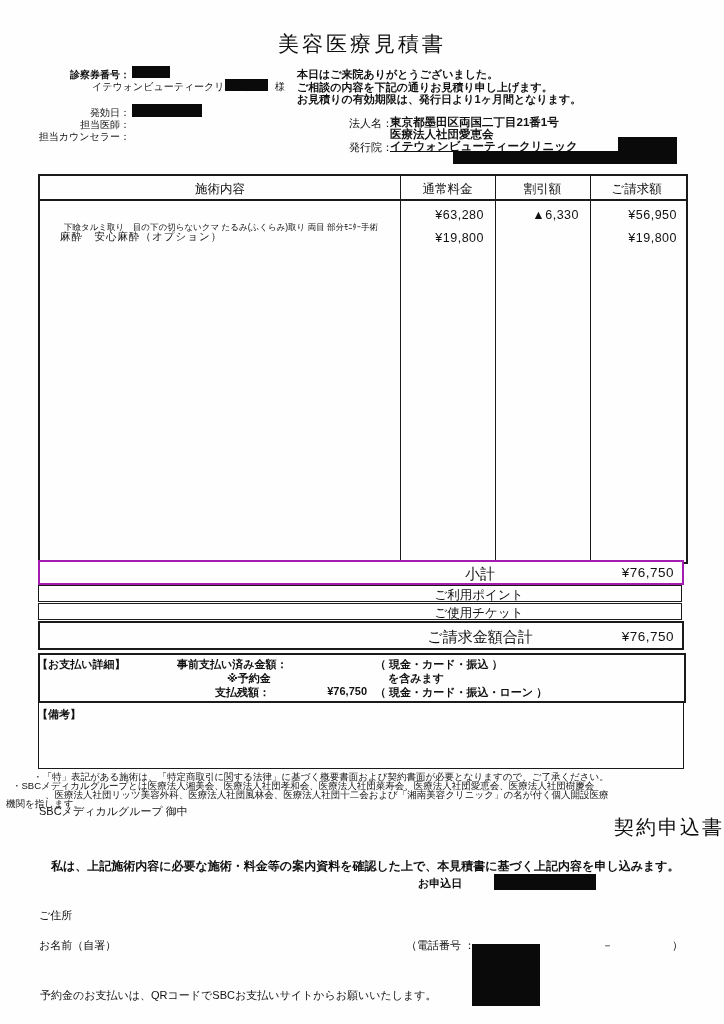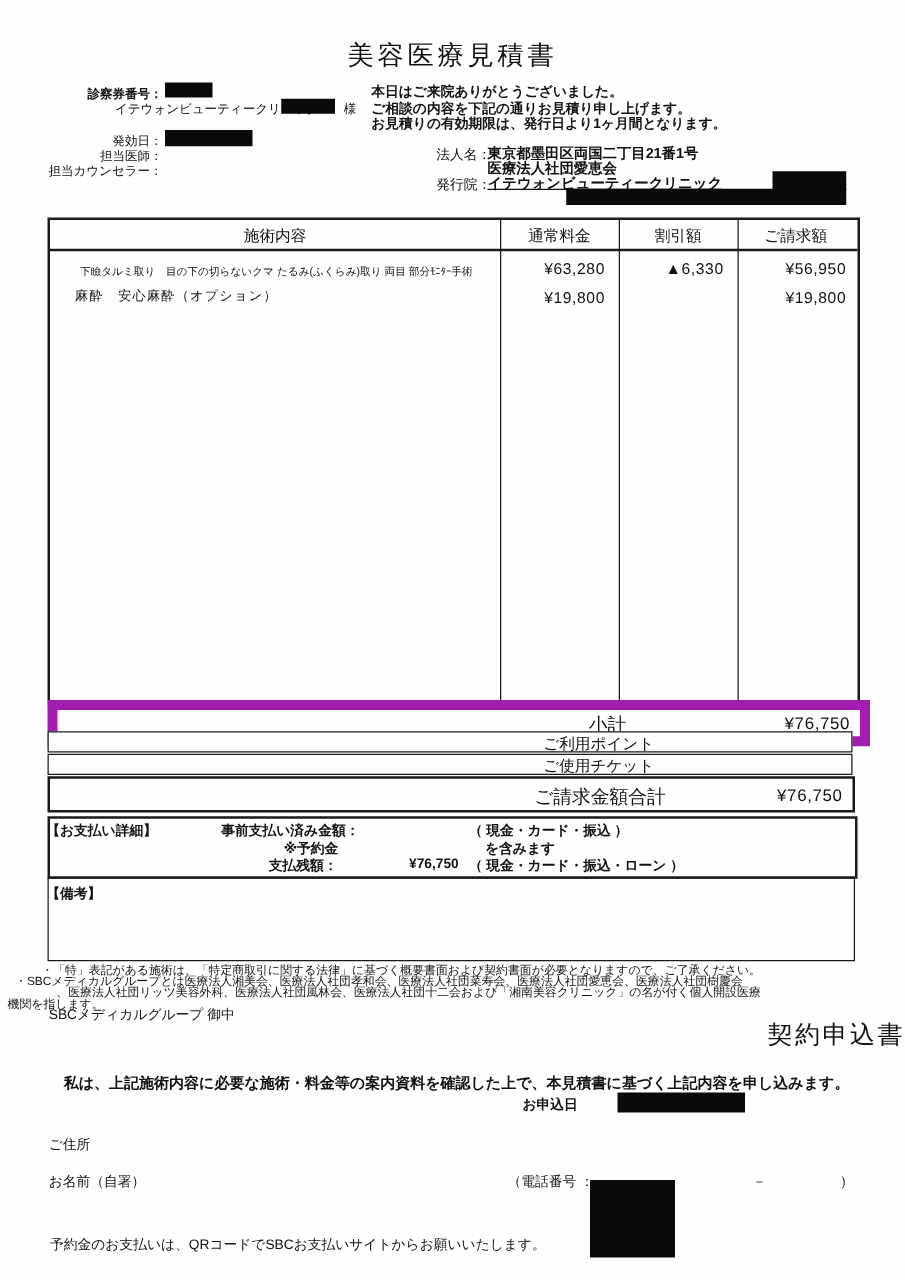--- a/index.html
+++ b/index.html
@@ -20,21 +20,21 @@
   .lab-right{left:0;width:130px;text-align:right;font-size:10px;}
   .greet{left:297px;font-size:11px;line-height:12.5px;}
   .corp-lab{left:349px;font-size:11px;}
   .corp-val{left:390px;font-size:11.5px;}
 
   
   .est-table{position:absolute;left:38px;top:174px;width:646px;height:386px;border:2px solid #1a1a1a;}
   .vline{position:absolute;top:0;bottom:0;width:1px;background:#1a1a1a;}
   .th-row{position:absolute;left:0;top:0;width:100%;height:23px;border-bottom:2px solid #1a1a1a;}
   .th{position:absolute;top:5px;font-size:12.5px;text-align:center;}
-  .cell-name1{left:24px;top:36px;font-size:8.5px;text-align:center;}
+  .cell-name1{left:24px;top:46px;font-size:8.5px;text-align:center;}
   .cell-name2{left:20px;top:54px;font-size:10.5px;letter-spacing:1px;}
   .num{position:absolute;font-size:12.5px;text-align:right;letter-spacing:.5px;}
 
   
   .trow{position:absolute;left:38px;width:642px;background:#fefefe;}
   .trow .lbl{position:absolute;left:280px;width:320px;text-align:center;}
   .trow .val{position:absolute;right:8px;letter-spacing:.5px;}
 
   
   .paybox{position:absolute;left:38px;top:653px;width:644px;height:46px;border:2px solid #1a1a1a;}
@@ -97,21 +97,21 @@
     <div class="num" style="left:360px;top:32px;width:84px;">¥63,280</div>
     <div class="num" style="left:455px;top:32px;width:84px;">▲6,330</div>
     <div class="num" style="left:550px;top:32px;width:87px;">¥56,950</div>
 
     <div class="abs cell-name2">麻酔　安心麻酔（オプション）</div>
     <div class="num" style="left:360px;top:55px;width:84px;">¥19,800</div>
     <div class="num" style="left:455px;top:55px;width:84px;"></div>
     <div class="num" style="left:550px;top:55px;width:87px;">¥19,800</div>
   </div>
 
-  <div class="trow" style="top:560px;height:21px;border:8px solid #a21caf;">
+  <div class="trow" style="top:560px;height:21px;border:2px solid #a21caf;">
     <div class="lbl" style="top:3px;font-size:15px;">小計</div>
     <div class="val" style="top:3px;font-size:13.5px;">¥76,750</div>
   </div>
   <div class="trow" style="top:585px;height:15px;border:1px solid #1a1a1a;">
     <div class="lbl" style="top:1px;font-size:12.5px;">ご利用ポイント</div>
   </div>
   <div class="trow" style="top:603px;height:15px;border:1px solid #1a1a1a;">
     <div class="lbl" style="top:1px;font-size:12.5px;">ご使用チケット</div>
   </div>
   <div class="trow" style="top:621px;height:25px;border:2px solid #1a1a1a;">

